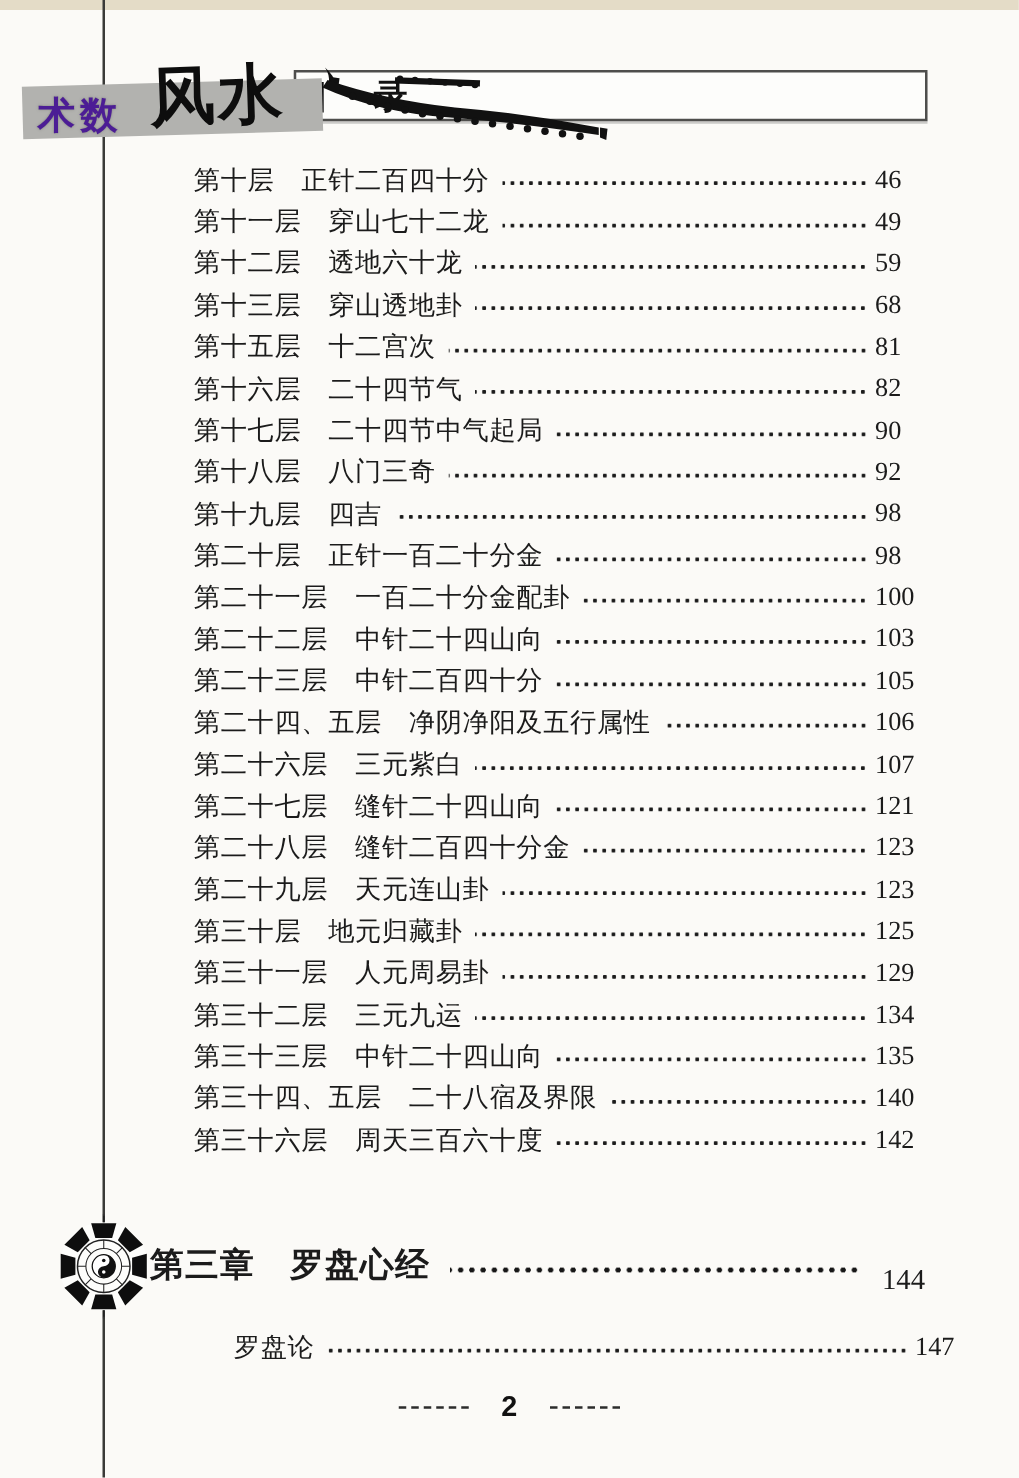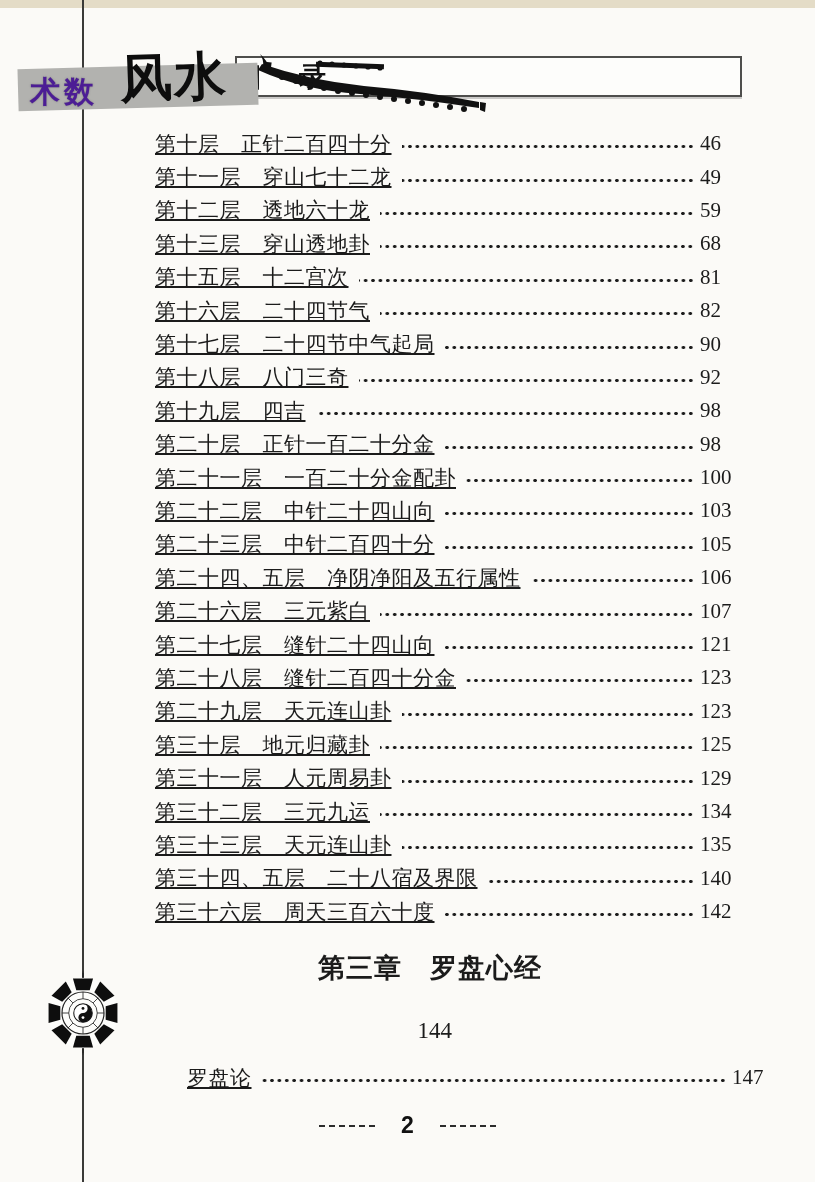--- a/index.html
+++ b/index.html
@@ -48,34 +48,34 @@
   }
   .roof{position:absolute;left:238px;top:0px;}
   
   .toc-list{
     position:absolute;left:155px;top:127px;width:585px;
   }
   .toc-row{
     display:flex;align-items:center;height:33.4px;
     font-size:21px;
   }
-  .toc-label{white-space:nowrap;letter-spacing:.5px;text-decoration:underline;}
+  .toc-label{white-space:nowrap;letter-spacing:.5px;}
   .dots{
     flex:1 1 auto;height:9px;margin:6px 6px 0 10px;
     background-image:radial-gradient(circle,#1c1c1c 1.5px,rgba(0,0,0,0) 1.9px);
     background-size:7.4px 9px;background-repeat:repeat-x;background-position:right center;
   }
   .toc-page{
     min-width:40px;text-align:left;font-size:21px;
     font-family:"Liberation Serif",serif;white-space:nowrap;
   }
   
   .chapter-row{
-    position:absolute;left:120px;top:950px;width:620px;
-    display:flex;align-items:center;height:42px;flex-direction:column;
+    position:absolute;left:120px;top:991px;width:620px;
+    display:flex;align-items:center;height:42px;
   }
   .chapter-label{
     font-family:"Liberation Sans","DejaVu Sans",sans-serif;
     font-weight:bold;font-size:27px;white-space:nowrap;letter-spacing:1px;
   }
   .chapter-row .dots{
     height:10px;margin:8px 8px 0 16px;
     background-image:radial-gradient(circle,#161616 1.9px,rgba(0,0,0,0) 2.3px);
     background-size:9px 10px;
   }
@@ -247,21 +247,21 @@
       <span class="toc-label">第三十一层　人元周易卦</span>
       <span class="dots"></span>
       <span class="toc-page">129</span>
     </div>
     <div class="toc-row">
       <span class="toc-label">第三十二层　三元九运</span>
       <span class="dots"></span>
       <span class="toc-page">134</span>
     </div>
     <div class="toc-row">
-      <span class="toc-label">第三十三层　天元连山卦</span>
+      <span class="toc-label">第三十三层　中针二十四山向</span>
       <span class="dots"></span>
       <span class="toc-page">135</span>
     </div>
     <div class="toc-row">
       <span class="toc-label">第三十四、五层　二十八宿及界限</span>
       <span class="dots"></span>
       <span class="toc-page">140</span>
     </div>
     <div class="toc-row">
       <span class="toc-label">第三十六层　周天三百六十度</span>

